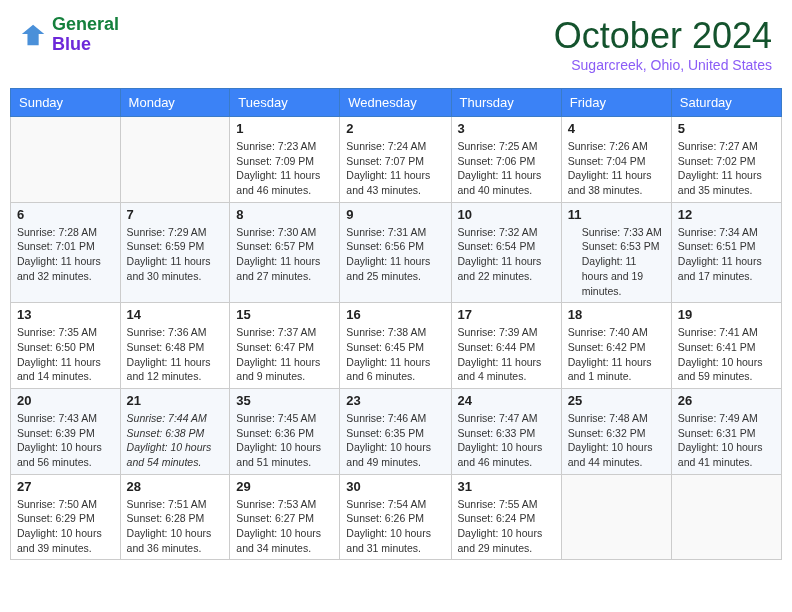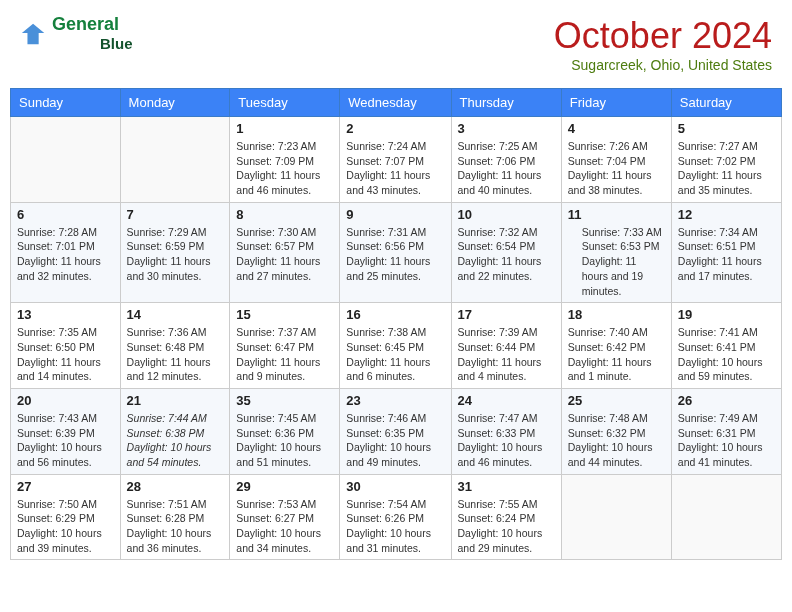--- a/index.html
+++ b/index.html
@@ -22,41 +22,40 @@
       align-items: center;
       gap: 4px;
     }
     .logo-text-general {
       font-size: 18px;
       font-weight: bold;
       color: #15803d;
       line-height: 1.1;
     }
     .logo-text-blue {
-      font-size: 15px;
+      font-size: 18px;
       font-weight: bold;
-      color: #14532d;
+      color: #6d28d9;
       line-height: 1.1;
-      margin-left: 48px;
     }
     .logo-icon {
       width: 28px;
       height: 28px;
     }
     .title-area {
       text-align: right;
     }
     .month-title {
       font-size: 36px;
       font-weight: normal;
-      color: #b91c1c;
+      color: #14532d;
     }
     .location {
       font-size: 14px;
-      color: #4d7c0f;
+      color: #8b5cf6;
     }
     .calendar {
       width: 100%;
       border-collapse: collapse;
       border: 1px solid #ccc;
     }
     .calendar th {
       background: #3b82f6;
       color: #fff;
       font-size: 13px;

